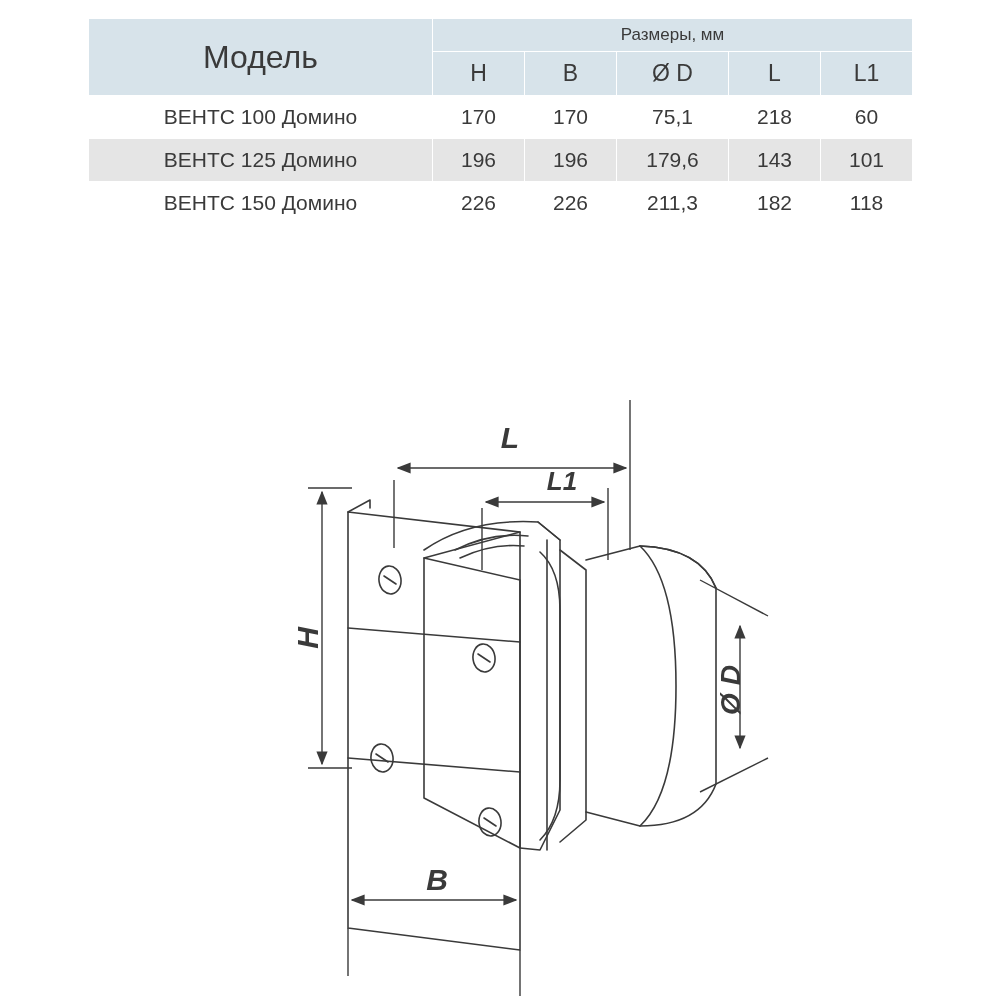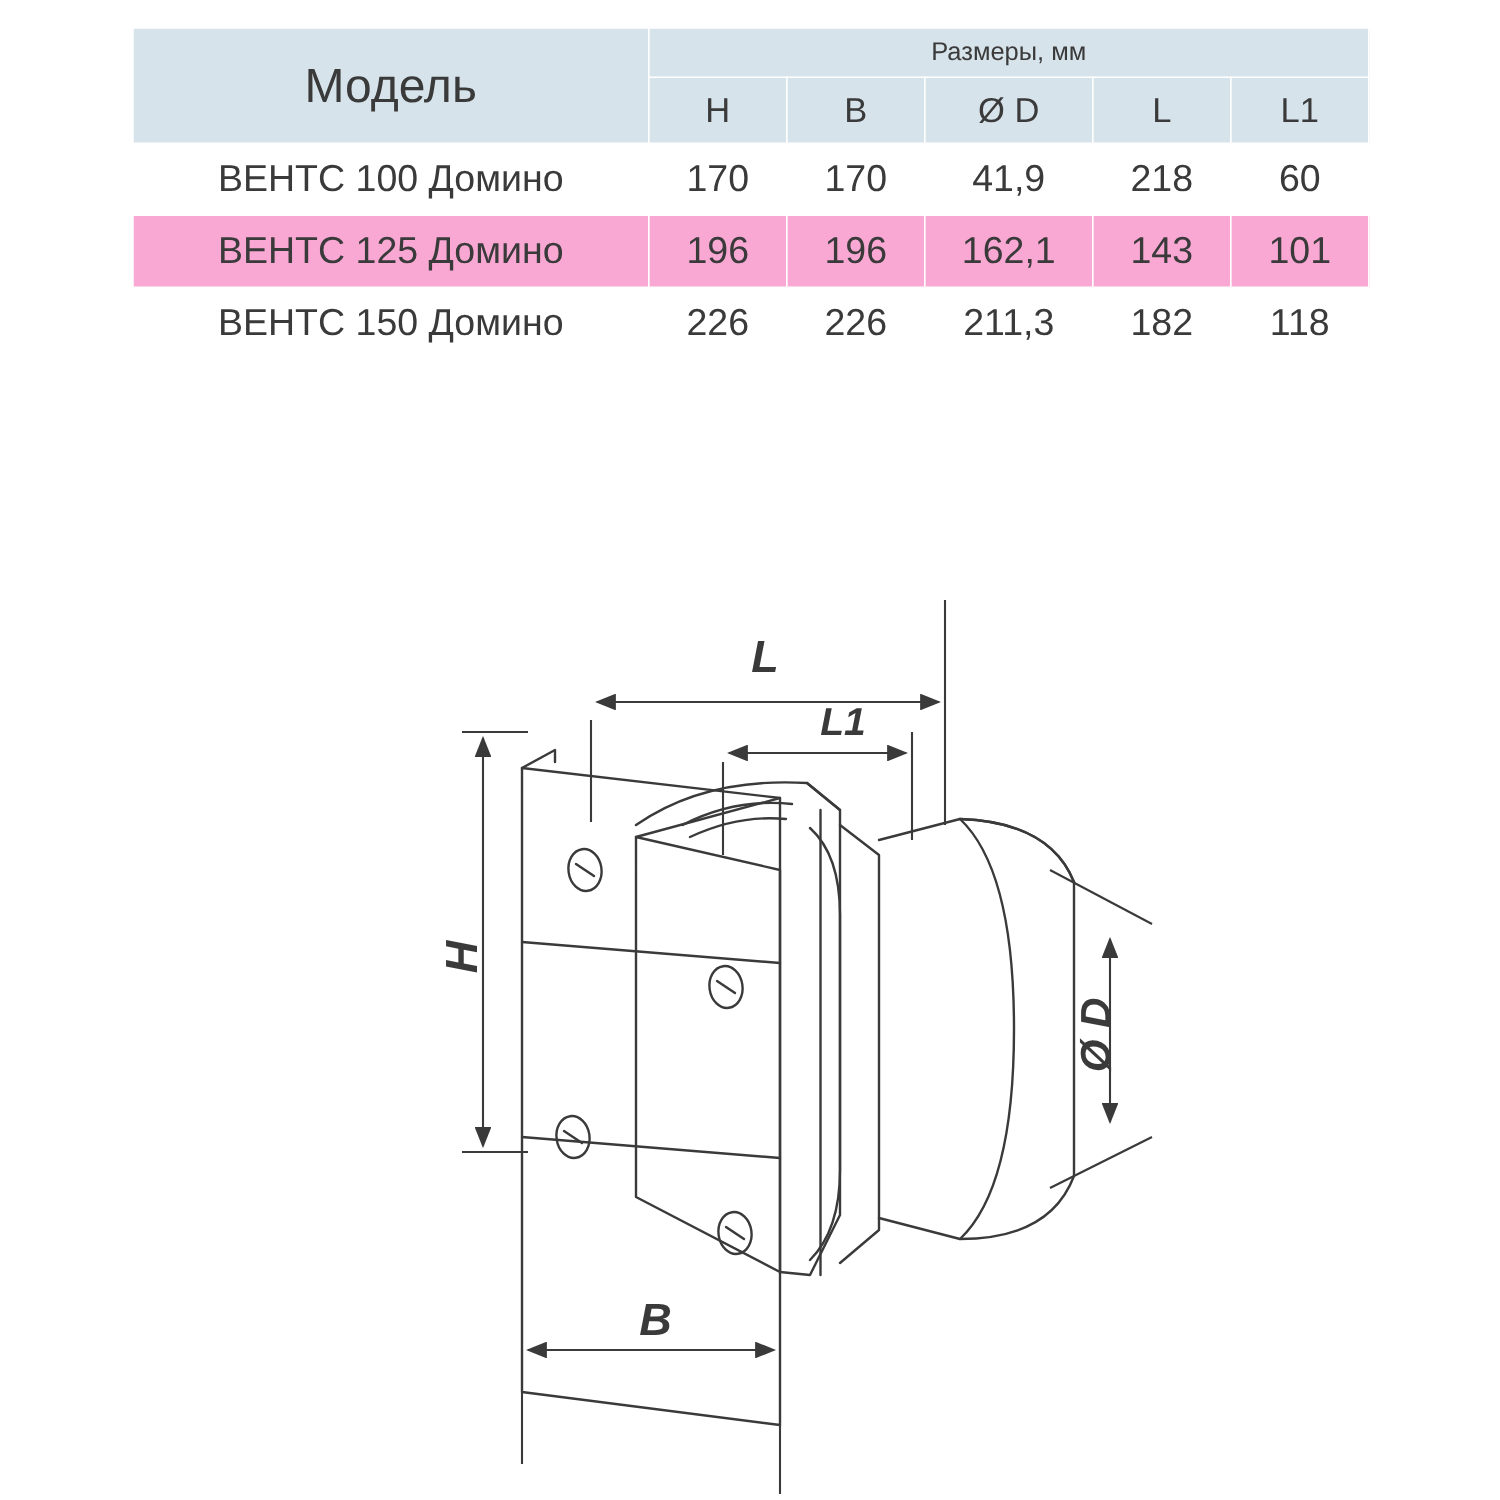--- a/index.html
+++ b/index.html
@@ -37,29 +37,29 @@
     padding: 6px 0;
   }
   .spec-table thead th.model-head {
     font-size: 32px;
   }
   .spec-table thead th.sub-head {
     font-size: 23px;
     padding: 8px 0;
   }
   .spec-table tbody td {
-    font-size: 25px;
+    font-size: 21px;
     padding: 9px 0;
     border: 1px solid #ffffff;
   }
   .spec-table tbody tr.odd td {
     background: #ffffff;
   }
   .spec-table tbody tr.even td {
-    background: #f9a8d4;
+    background: #e5e5e5;
   }
   .spec-table tbody td.model-cell {
     text-align: center;
     padding-left: 0;
   }
 
   
   col.c-model { width: 344px; }
   col.c-h     { width: 92px; }
   col.c-b     { width: 92px; }
@@ -100,29 +100,29 @@
       <th class="sub-head">Ø D</th>
       <th class="sub-head">L</th>
       <th class="sub-head">L1</th>
     </tr>
   </thead>
   <tbody>
     <tr class="odd">
       <td class="model-cell">ВЕНТС 100 Домино</td>
       <td>170</td>
       <td>170</td>
-      <td>41,9</td>
+      <td>75,1</td>
       <td>218</td>
       <td>60</td>
     </tr>
     <tr class="even">
       <td class="model-cell">ВЕНТС 125 Домино</td>
       <td>196</td>
       <td>196</td>
-      <td>162,1</td>
+      <td>179,6</td>
       <td>143</td>
       <td>101</td>
     </tr>
     <tr class="odd">
       <td class="model-cell">ВЕНТС 150 Домино</td>
       <td>226</td>
       <td>226</td>
       <td>211,3</td>
       <td>182</td>
       <td>118</td>

